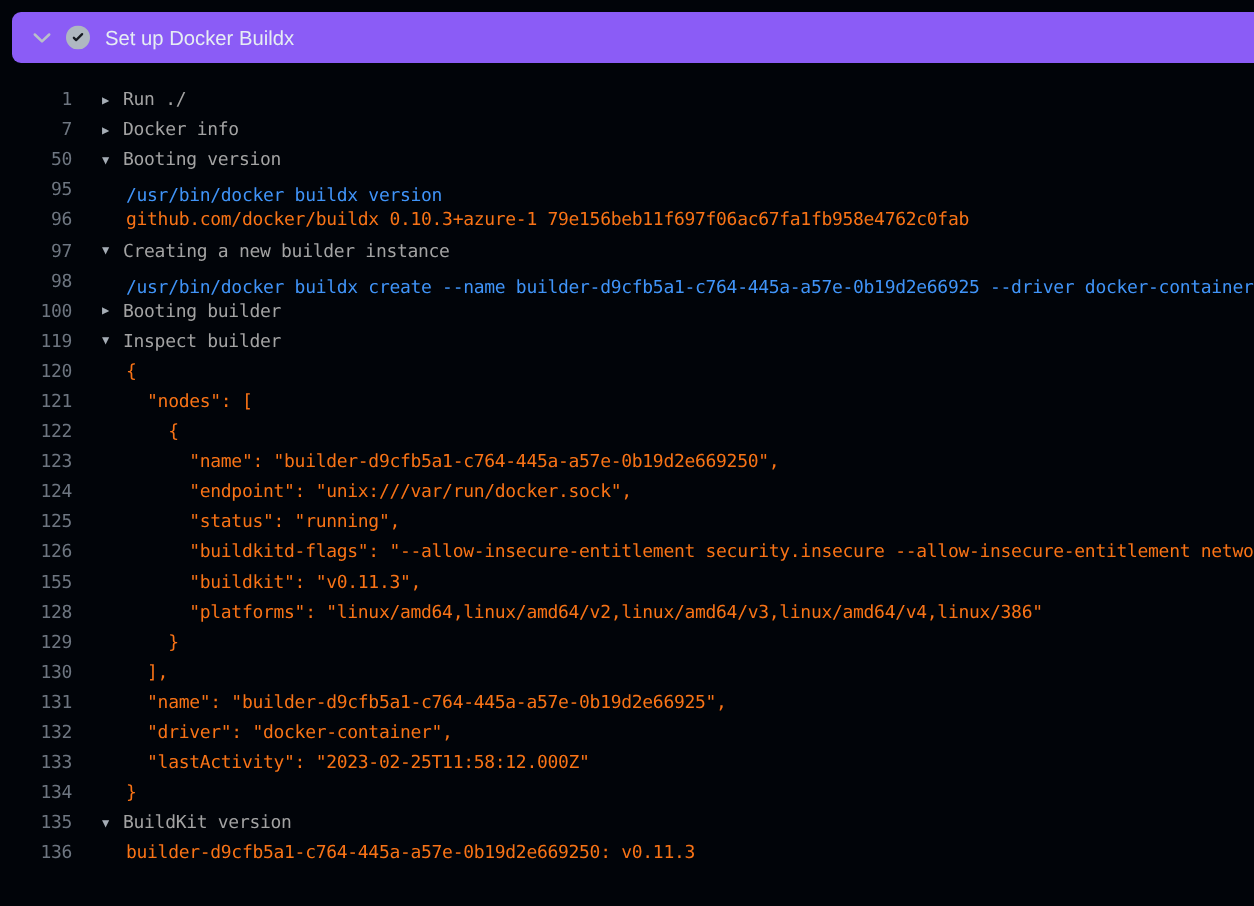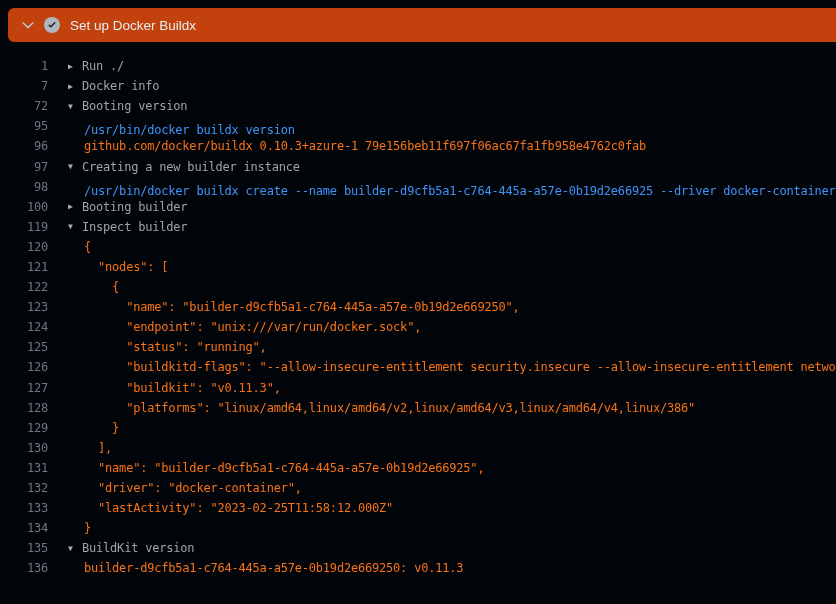--- a/index.html
+++ b/index.html
@@ -10,21 +10,21 @@
     background: #010409;
     overflow: hidden;
   }
 
   
   .step-header {
     box-sizing: border-box;
     margin: 8px 0 0 8px;
     width: calc(100% - 8px);
     height: 34px;
-    background: #c2410c;
+    background: #8b5cf6;
     border-radius: 6px 0 0 6px;
     display: flex;
     align-items: center;
     padding: 0 12px;
     cursor: pointer;
   }
   .hdr-icon { display: flex; align-items: center; justify-content: center; flex: none; }
   .hdr-icon svg { display: block; }
   .chev { width: 16px; height: 16px; margin-right: 8px; }
   .check { width: 16px; height: 16px; margin-right: 8px; }
@@ -103,21 +103,21 @@
   <div>
       <div class="row">
         <span class="ln">1</span>
         <span class="ct group"><span class="arrow">▶</span><span class="gtitle">Run ./</span></span>
       </div>
       <div class="row">
         <span class="ln">7</span>
         <span class="ct group"><span class="arrow">▶</span><span class="gtitle">Docker info</span></span>
       </div>
       <div class="row">
-        <span class="ln">72</span>
+        <span class="ln">50</span>
         <span class="ct group"><span class="arrow">▼</span><span class="gtitle">Booting version</span></span>
       </div>
       <div class="row">
         <span class="ln">95</span>
         <span class="ct plain cmd">/usr/bin/docker buildx version</span>
       </div>
       <div class="row">
         <span class="ln">96</span>
         <span class="ct plain out">github.com/docker/buildx 0.10.3+azure-1 79e156beb11f697f06ac67fa1fb958e4762c0fab</span>
       </div>
@@ -159,21 +159,21 @@
       </div>
       <div class="row">
         <span class="ln">125</span>
         <span class="ct plain out">      "status": "running",</span>
       </div>
       <div class="row">
         <span class="ln">126</span>
         <span class="ct plain out">      "buildkitd-flags": "--allow-insecure-entitlement security.insecure --allow-insecure-entitlement network.host",</span>
       </div>
       <div class="row">
-        <span class="ln">127</span>
+        <span class="ln">155</span>
         <span class="ct plain out">      "buildkit": "v0.11.3",</span>
       </div>
       <div class="row">
         <span class="ln">128</span>
         <span class="ct plain out">      "platforms": "linux/amd64,linux/amd64/v2,linux/amd64/v3,linux/amd64/v4,linux/386"</span>
       </div>
       <div class="row">
         <span class="ln">129</span>
         <span class="ct plain out">    }</span>
       </div>

